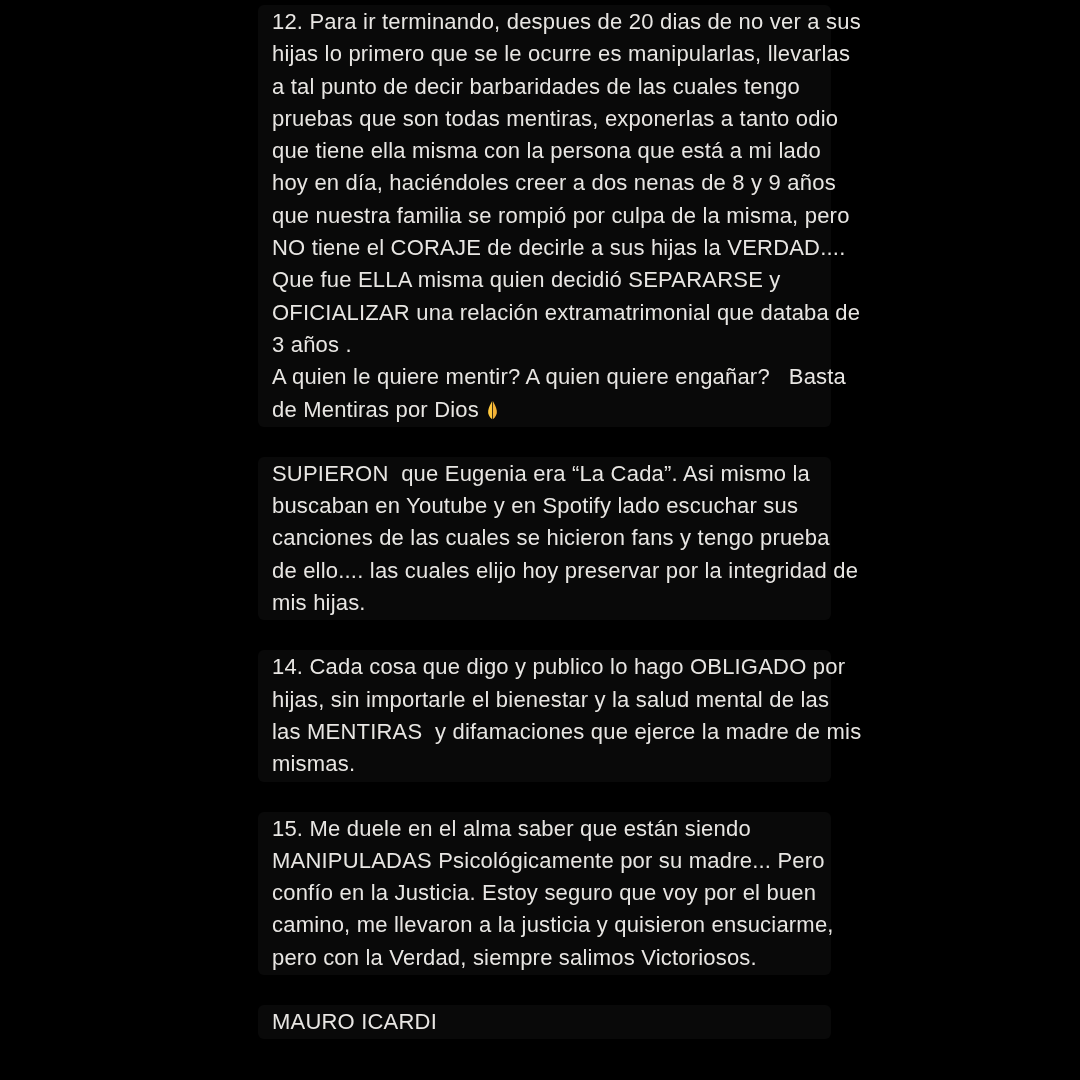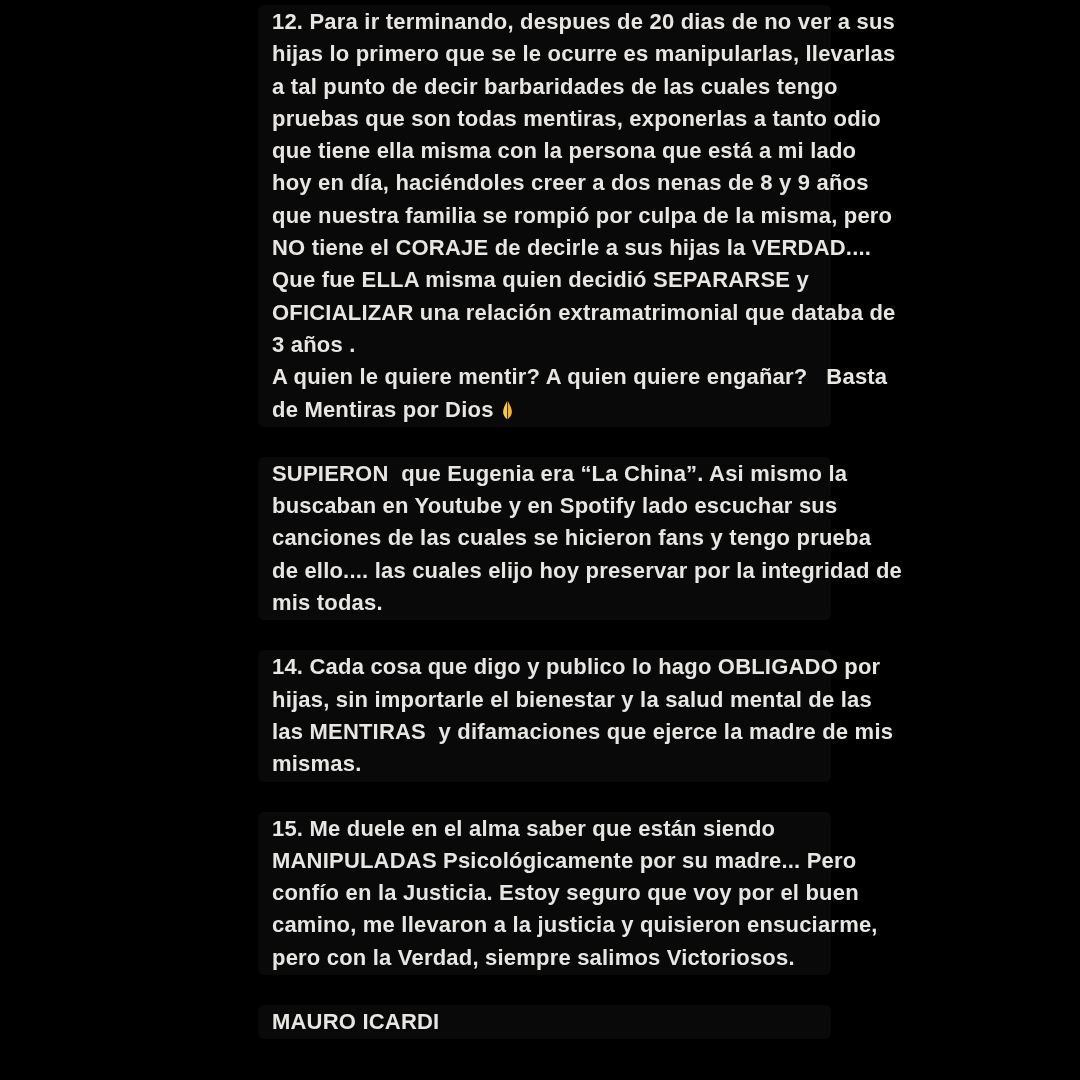--- a/index.html
+++ b/index.html
@@ -30,21 +30,20 @@
   .para {
     background: var(--hl, rgba(255,255,255,0.035));
     border-radius: 6px;
     padding: 1px 14px;
     margin: 0 -14px 30px -14px;
   }
   .line {
     white-space: pre;
     line-height: 32.3px;
     height: 32.3px;
-    font-weight: bold;
   }
   .emoji {
     display: inline-block;
     vertical-align: -5px;
     margin-left: 2px;
   }
 </style>
 </head>
 <body>
 
@@ -62,25 +61,25 @@
         <div class="line">Que fue ELLA misma quien decidió SEPARARSE y</div>
         <div class="line">OFICIALIZAR una relación extramatrimonial que databa de</div>
         <div class="line">3 años .</div>
         <div class="line">A quien le quiere mentir? A quien quiere engañar?   Basta</div>
         <div class="line">de Mentiras por Dios<svg id="tpl-folded-hands" class="emoji" viewBox="0 0 24 24" width="23" height="23" aria-hidden="true">
     <path d="M11.6 2.2 C10.1 5.4 8.1 8.4 7.5 12.2 C7.0 15.6 8.6 18.7 11.6 21.0 Z" fill="#FFC83D"></path>
     <path d="M12.4 2.2 C13.9 5.4 15.9 8.4 16.5 12.2 C17.0 15.6 15.4 18.7 12.4 21.0 Z" fill="#F3B237"></path>
   </svg></div>
       </div>
       <div class="para">
-        <div class="line">SUPIERON  que Eugenia era “La China”. Asi mismo la</div>
+        <div class="line">SUPIERON  que Eugenia era “La Cada”. Asi mismo la</div>
         <div class="line">buscaban en Youtube y en Spotify lado escuchar sus</div>
         <div class="line">canciones de las cuales se hicieron fans y tengo prueba</div>
         <div class="line">de ello.... las cuales elijo hoy preservar por la integridad de</div>
-        <div class="line">mis todas.</div>
+        <div class="line">mis hijas.</div>
       </div>
       <div class="para">
         <div class="line">14. Cada cosa que digo y publico lo hago OBLIGADO por</div>
         <div class="line">hijas, sin importarle el bienestar y la salud mental de las</div>
         <div class="line">las MENTIRAS  y difamaciones que ejerce la madre de mis</div>
         <div class="line">mismas.</div>
       </div>
       <div class="para">
         <div class="line">15. Me duele en el alma saber que están siendo</div>
         <div class="line">MANIPULADAS Psicológicamente por su madre... Pero</div>

